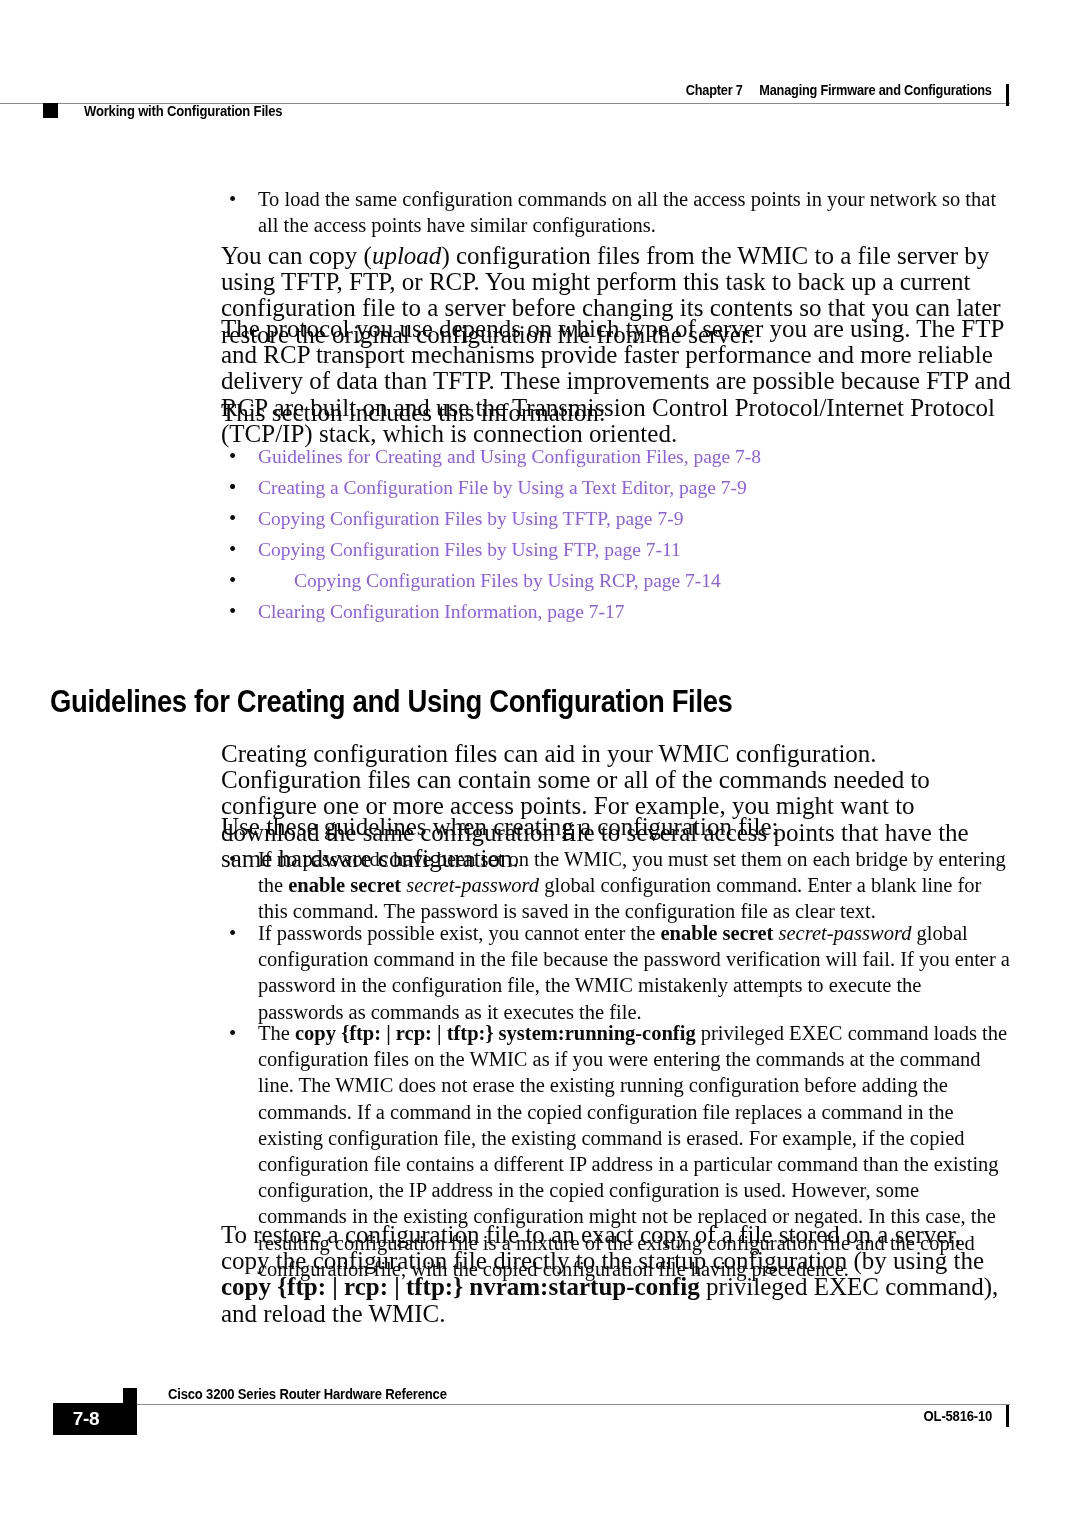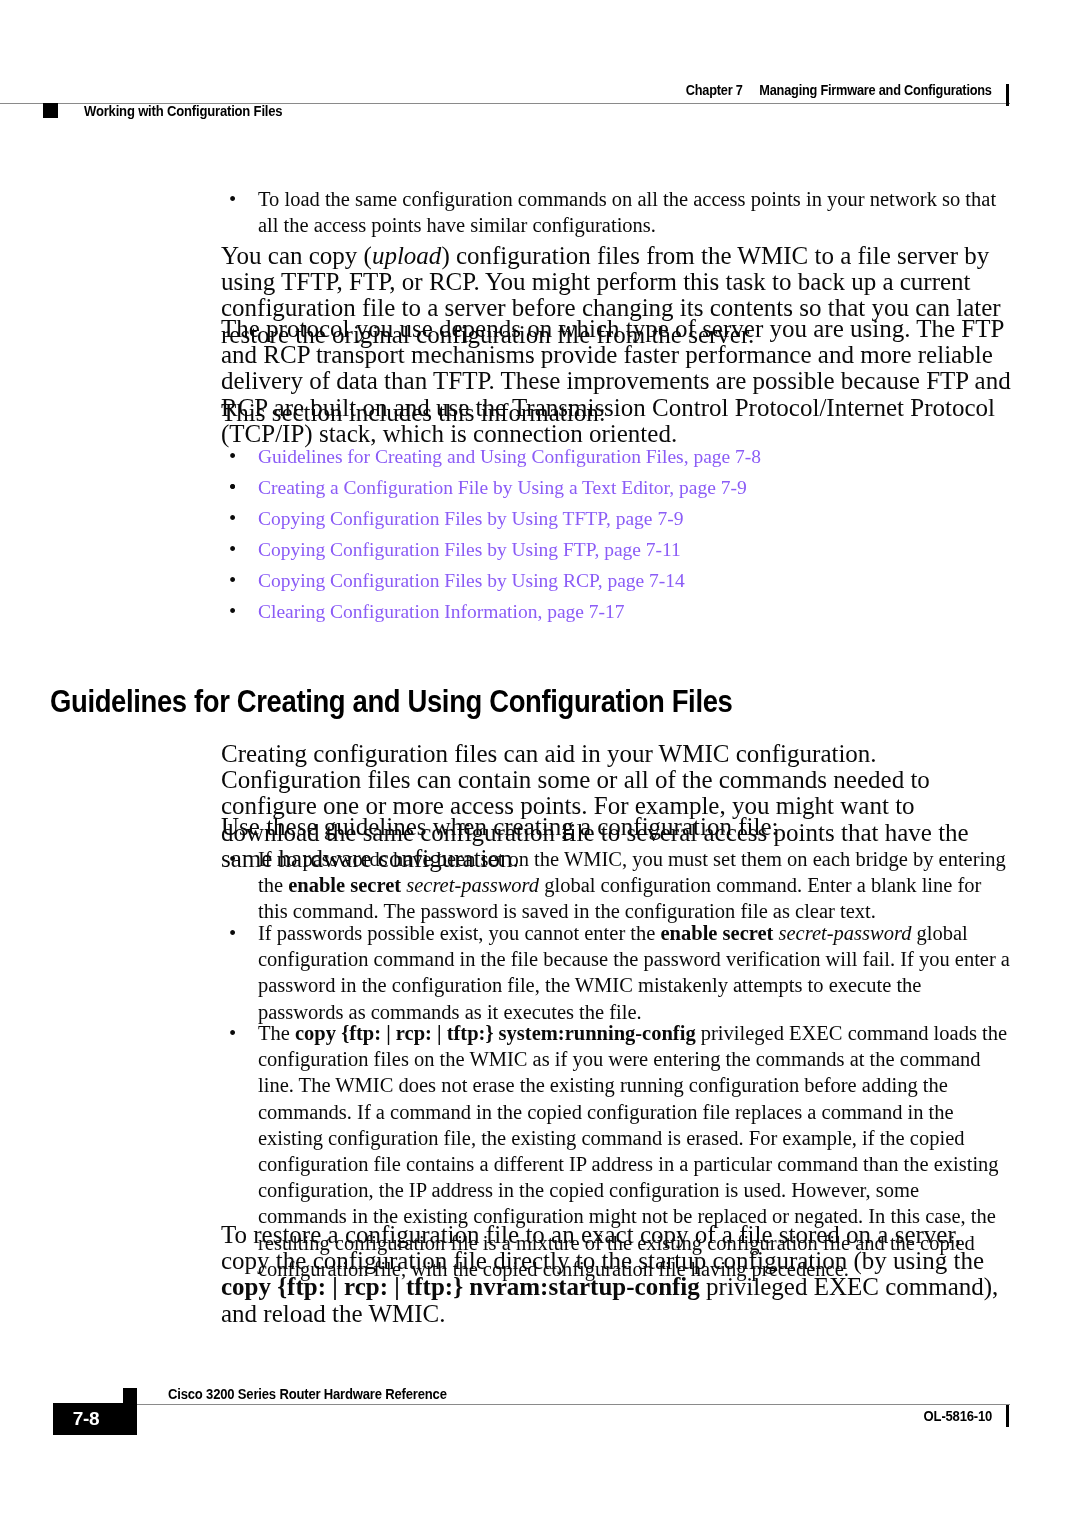--- a/index.html
+++ b/index.html
@@ -281,21 +281,21 @@
       <li>
         <span class="bullet-dot">•</span>
         <a class="xref" style="text-decoration:none;">Copying Configuration Files by Using TFTP, page 7-9</a>
       </li>
       <li>
         <span class="bullet-dot">•</span>
         <a class="xref" style="text-decoration:none;">Copying Configuration Files by Using FTP, page 7-11</a>
       </li>
       <li>
         <span class="bullet-dot">•</span>
-        <a class="xref" style="text-decoration:none;">Copying Configuration Files by Using RCP, page 7-14</a>
+        <a class="xref" style="text-decoration:none;margin-left:36px;">Copying Configuration Files by Using RCP, page 7-14</a>
       </li>
       <li>
         <span class="bullet-dot">•</span>
         <a class="xref" style="text-decoration:none;">Clearing Configuration Information, page 7-17</a>
       </li>
     </ul>
   </div>
 
   <h1 class="section-heading" style="top:684px;">Guidelines for Creating and Using Configuration Files</h1>
 

